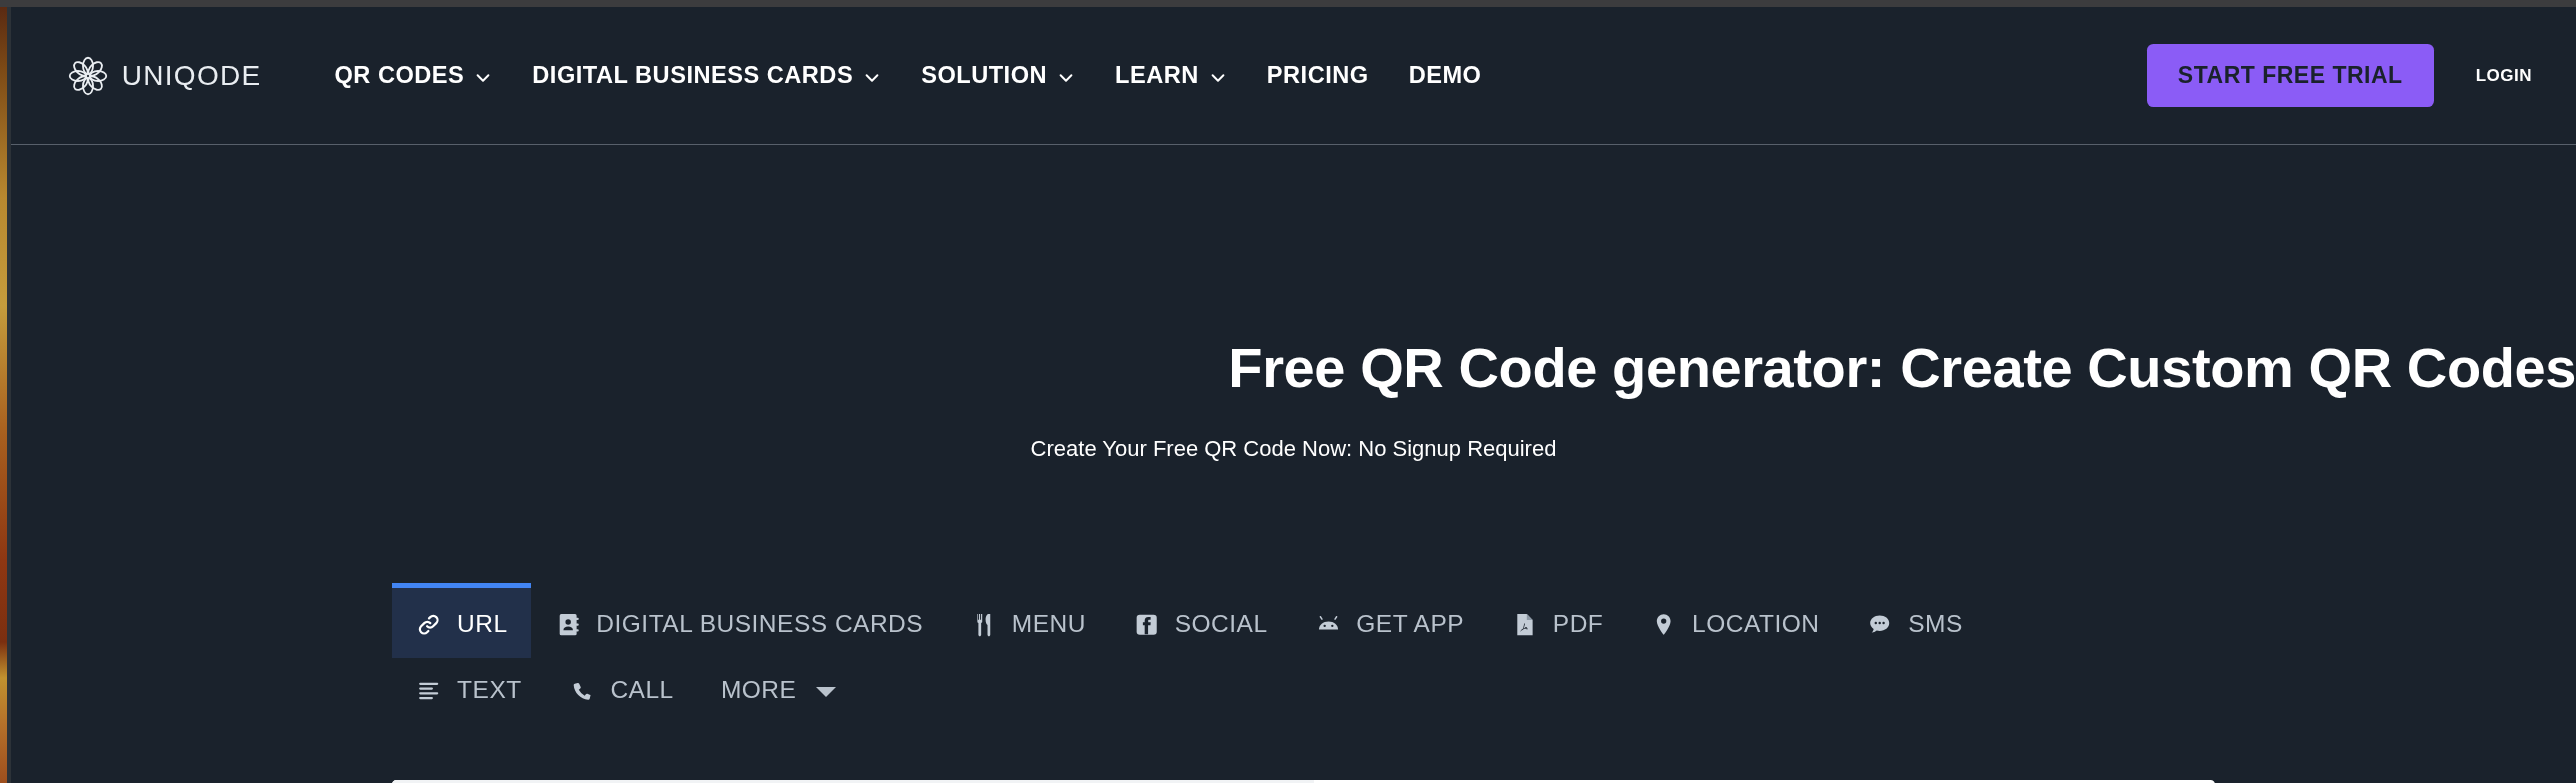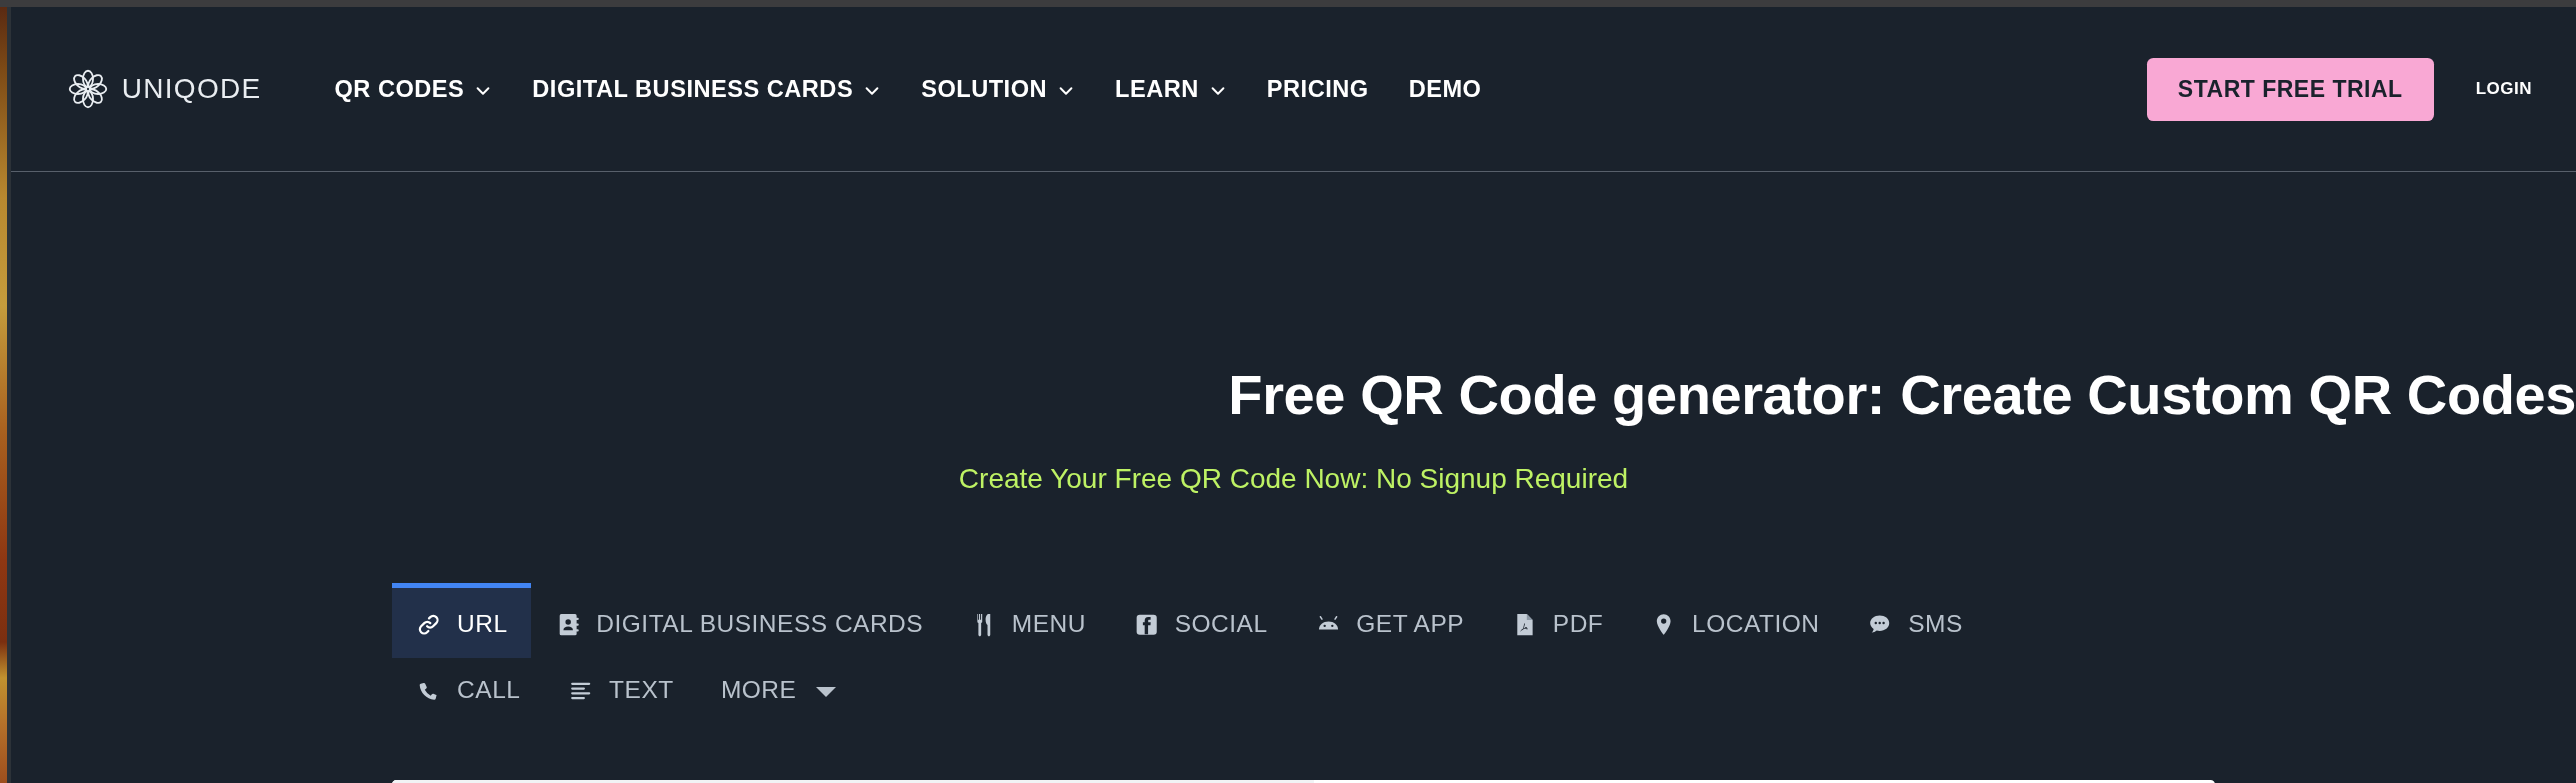--- a/index.html
+++ b/index.html
@@ -49,21 +49,21 @@
     position: absolute;
     left: 11px; top: 7.3px;
     width: 2565px; height: 776px;
     background: #1a222c;
     overflow: hidden;
   }
 
   
   #site-header {
     position: relative;
-    height: 165px;
+    height: 138px;
     border-bottom: 1.8px solid #58606b;
     display: flex;
     align-items: center;
     padding-left: 56px;
     padding-right: 44px;
   }
 
   
   .brand {
     display: flex;
@@ -110,21 +110,21 @@
   .caret-down svg { display: block; }
 
   
   #header-actions {
     display: flex;
     align-items: center;
     gap: 42px;
     margin-left: auto;
   }
   #start-free-trial {
-    background: #f9a8d4;
+    background: #8b5cf6;
     color: #1a222c;
     border: none;
     border-radius: 6.3px;
     font-family: "Liberation Sans", sans-serif;
     font-size: 23px;
     font-weight: 700;
     letter-spacing: 0.5px;
     padding: 18px 31px;
     cursor: pointer;
     white-space: nowrap;
@@ -143,22 +143,22 @@
   #hero-title {
     color: #ffffff;
     font-size: 56px;
     font-weight: 700;
     letter-spacing: -0.4px;
     margin-top: 192px;
     line-height: 1.1;
     text-align: right;
   }
   #hero-subtitle {
-    color: #bef264;
-    font-size: 28px;
+    color: #ffffff;
+    font-size: 22px;
     font-weight: 400;
     margin-top: 37px;
   }
 
   
   #tab-bar {
     position: absolute;
     left: 381px;
     top: 576px;
     width: 1823px;
@@ -407,40 +407,40 @@
         </span>
         <span>SMS</span>
       </div>
 
     </div>
 
     <div class="tab-row tab-row-2">
 
       <div class="tab">
         <span class="tab-icon">
-          <svg width="25.4" height="25.4" viewBox="0 0 24 24" fill="#c3ccd6">
-            <path d="M19.6 16.3l-3.1-1.4a1.3 1.3 0 0 0-1.5.4l-1.1 1.4a13 13 0 0 1-5.6-5.6l1.4-1.1a1.3 1.3 0 0 0 .4-1.5L8.7 5.4a1.3 1.3 0 0 0-1.5-.7L4.5 5.4a1.4 1.4 0 0 0-1 1.5C4 14 10 20 17.1 20.5a1.4 1.4 0 0 0 1.5-1l.7-2.7a1.3 1.3 0 0 0-.7-1.5z"></path>
-          </svg>
-        </span>
-        <span>CALL</span>
-      </div>
-
-      <div class="tab">
-        <span class="tab-icon">
           <svg width="25.4" height="25.4" viewBox="0 0 24 24" fill="none" stroke="#c3ccd6" stroke-width="2.1" stroke-linecap="round">
             <path d="M4 5.5h16"></path>
               <path d="M4 10h11"></path>
               <path d="M4 14.5h16"></path>
               <path d="M4 19h11"></path>
           </svg>
         </span>
         <span>TEXT</span>
       </div>
 
       <div class="tab">
+        <span class="tab-icon">
+          <svg width="25.4" height="25.4" viewBox="0 0 24 24" fill="#c3ccd6">
+            <path d="M19.6 16.3l-3.1-1.4a1.3 1.3 0 0 0-1.5.4l-1.1 1.4a13 13 0 0 1-5.6-5.6l1.4-1.1a1.3 1.3 0 0 0 .4-1.5L8.7 5.4a1.3 1.3 0 0 0-1.5-.7L4.5 5.4a1.4 1.4 0 0 0-1 1.5C4 14 10 20 17.1 20.5a1.4 1.4 0 0 0 1.5-1l.7-2.7a1.3 1.3 0 0 0-.7-1.5z"></path>
+          </svg>
+        </span>
+        <span>CALL</span>
+      </div>
+
+      <div class="tab">
         <span>MORE</span>
         <span class="more-caret"></span>
       </div>
 
     </div>
 
   </div>
 
   <div id="generator-panel">
     <div id="generator-panel-left"></div>

